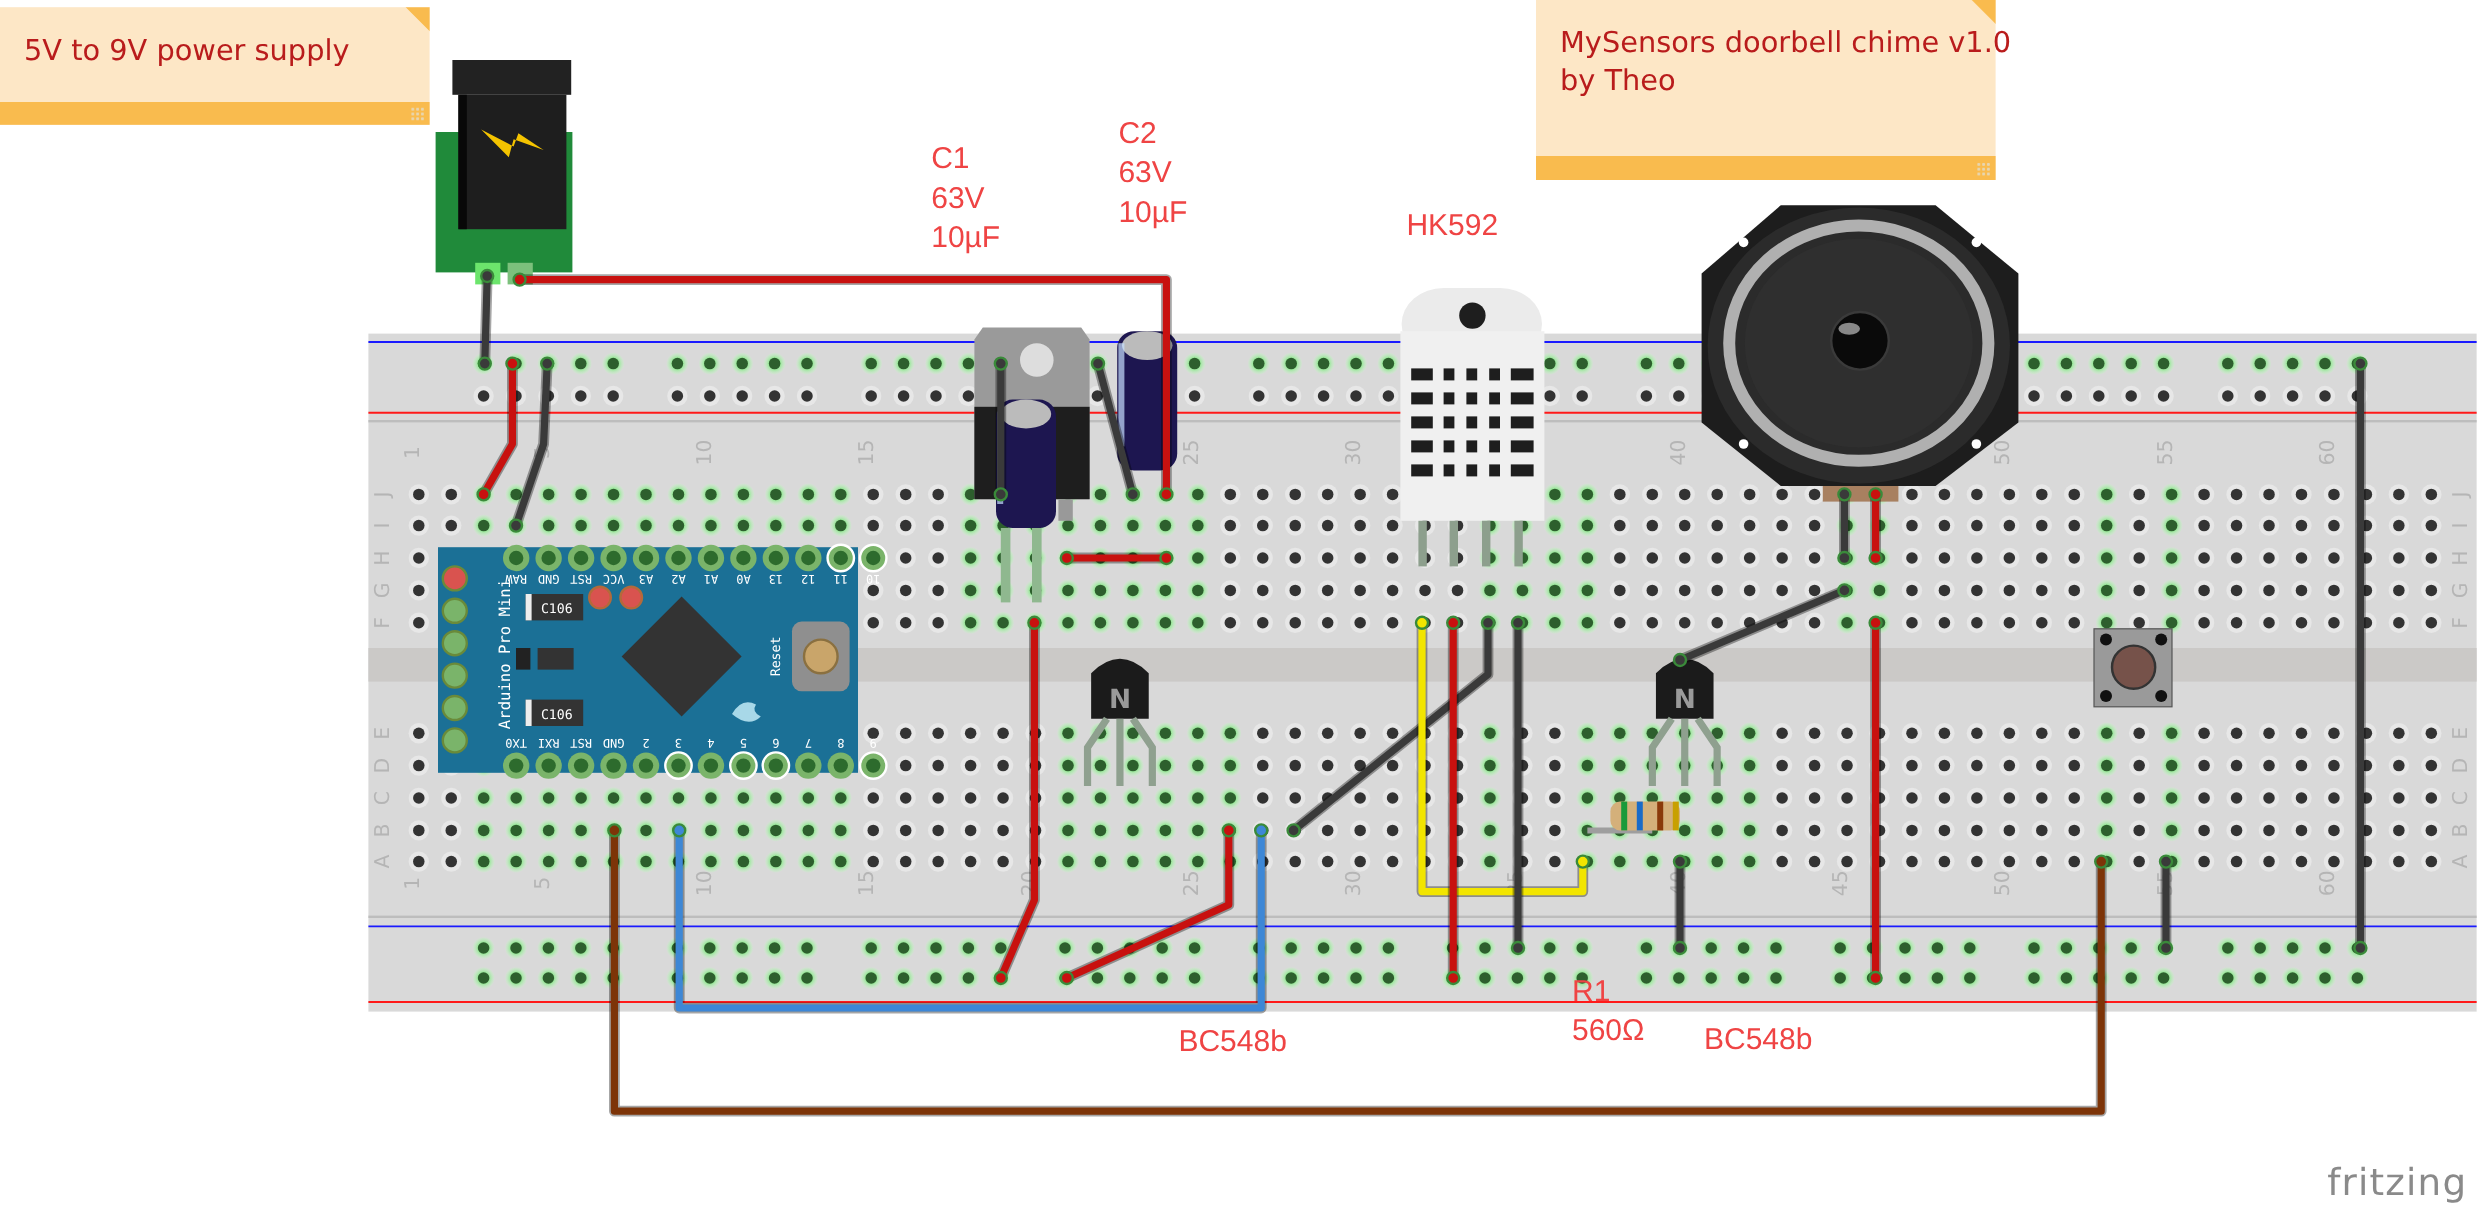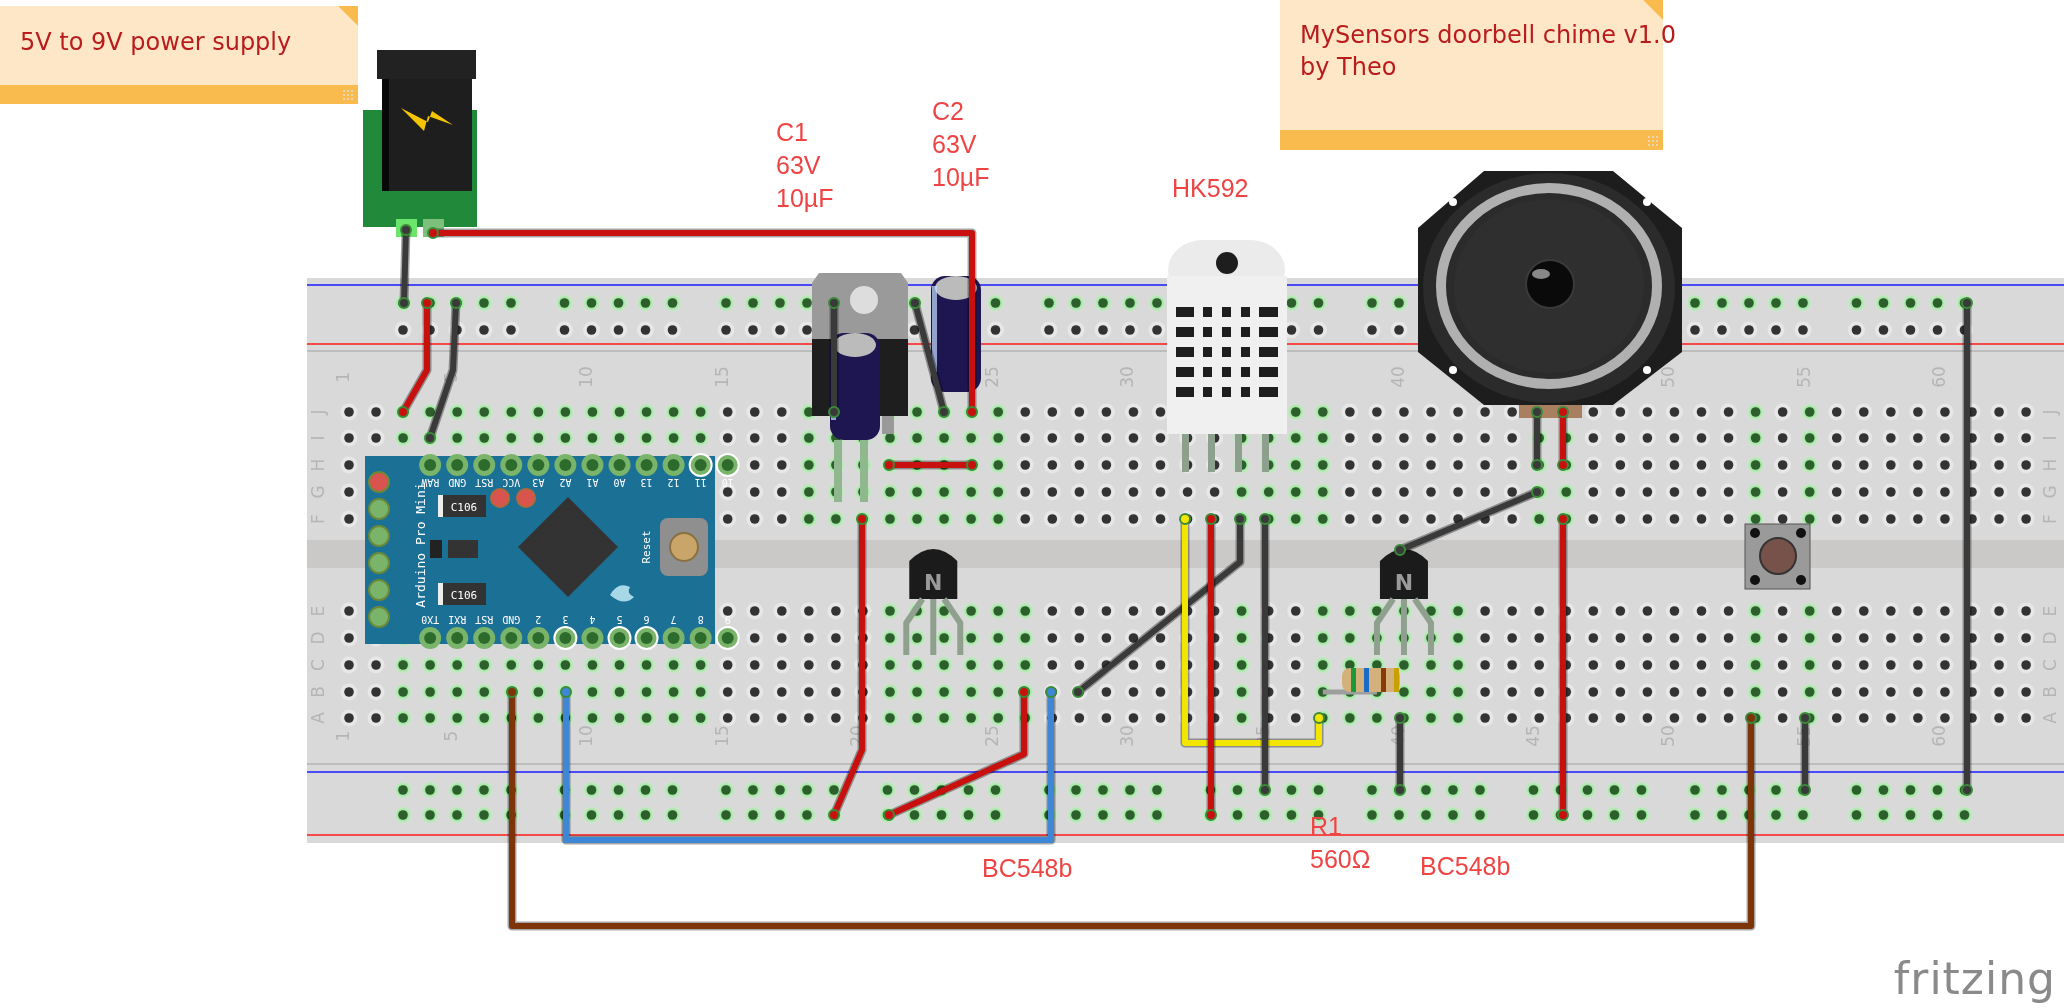--- a/index.html
+++ b/index.html
@@ -5,21 +5,21 @@
   html,body{margin:0;padding:0;background:#ffffff;}
   body{width:2064px;height:1008px;position:relative;overflow:hidden;font-family:"DejaVu Sans",sans-serif;}
   #stage{position:absolute;left:0;top:0;width:2064px;height:1008px;}
   .note{position:absolute;background:#fde7c6;color:#b91c1c;font-family:"DejaVu Sans",sans-serif;font-size:24px;line-height:32px;}
   .note .bar{position:absolute;left:0;right:0;bottom:0;height:19px;background:#f9bb4e;}
   .note .fold{position:absolute;right:0;top:0;width:0;height:0;border-style:solid;border-width:0 20px 20px 0;border-color:transparent #f9bb4e transparent transparent;}
   .note .fold-cover{position:absolute;right:0;top:0;width:20px;height:20px;background:#fff;clip-path:polygon(0 0,100% 0,100% 100%);}
   .note .grip{position:absolute;right:4px;bottom:3px;width:12px;height:12px;background:radial-gradient(circle,#e8d6b0 1px,transparent 1.5px) 0 0/4px 4px;}
   .note .txt{position:absolute;left:20px;top:20px;white-space:pre;}
   .lbl{position:absolute;font-family:Liberation Sans, sans-serif;font-size:25px;line-height:33px;color:#ef4444;white-space:pre;}
-  .logo{position:absolute;right:8px;bottom:4px;font-family:"DejaVu Sans",sans-serif;font-size:44px;color:#8a8a8a;letter-spacing:1px;}
+  .logo{position:absolute;right:8px;bottom:4px;font-family:"DejaVu Sans",sans-serif;font-size:31px;color:#8a8a8a;letter-spacing:1px;}
 </style>
 </head>
 <body>
 
 <div id="stage">
   <svg id="board" width="2064" height="1008" viewBox="0 0 2064 1008">
     <defs>
       <radialGradient id="holeHi" cx="50%" cy="50%" r="50%">
         <stop offset="55%" stop-color="#9be79b"></stop>
         <stop offset="100%" stop-color="#c8f0c8" stop-opacity="0.3"></stop>

